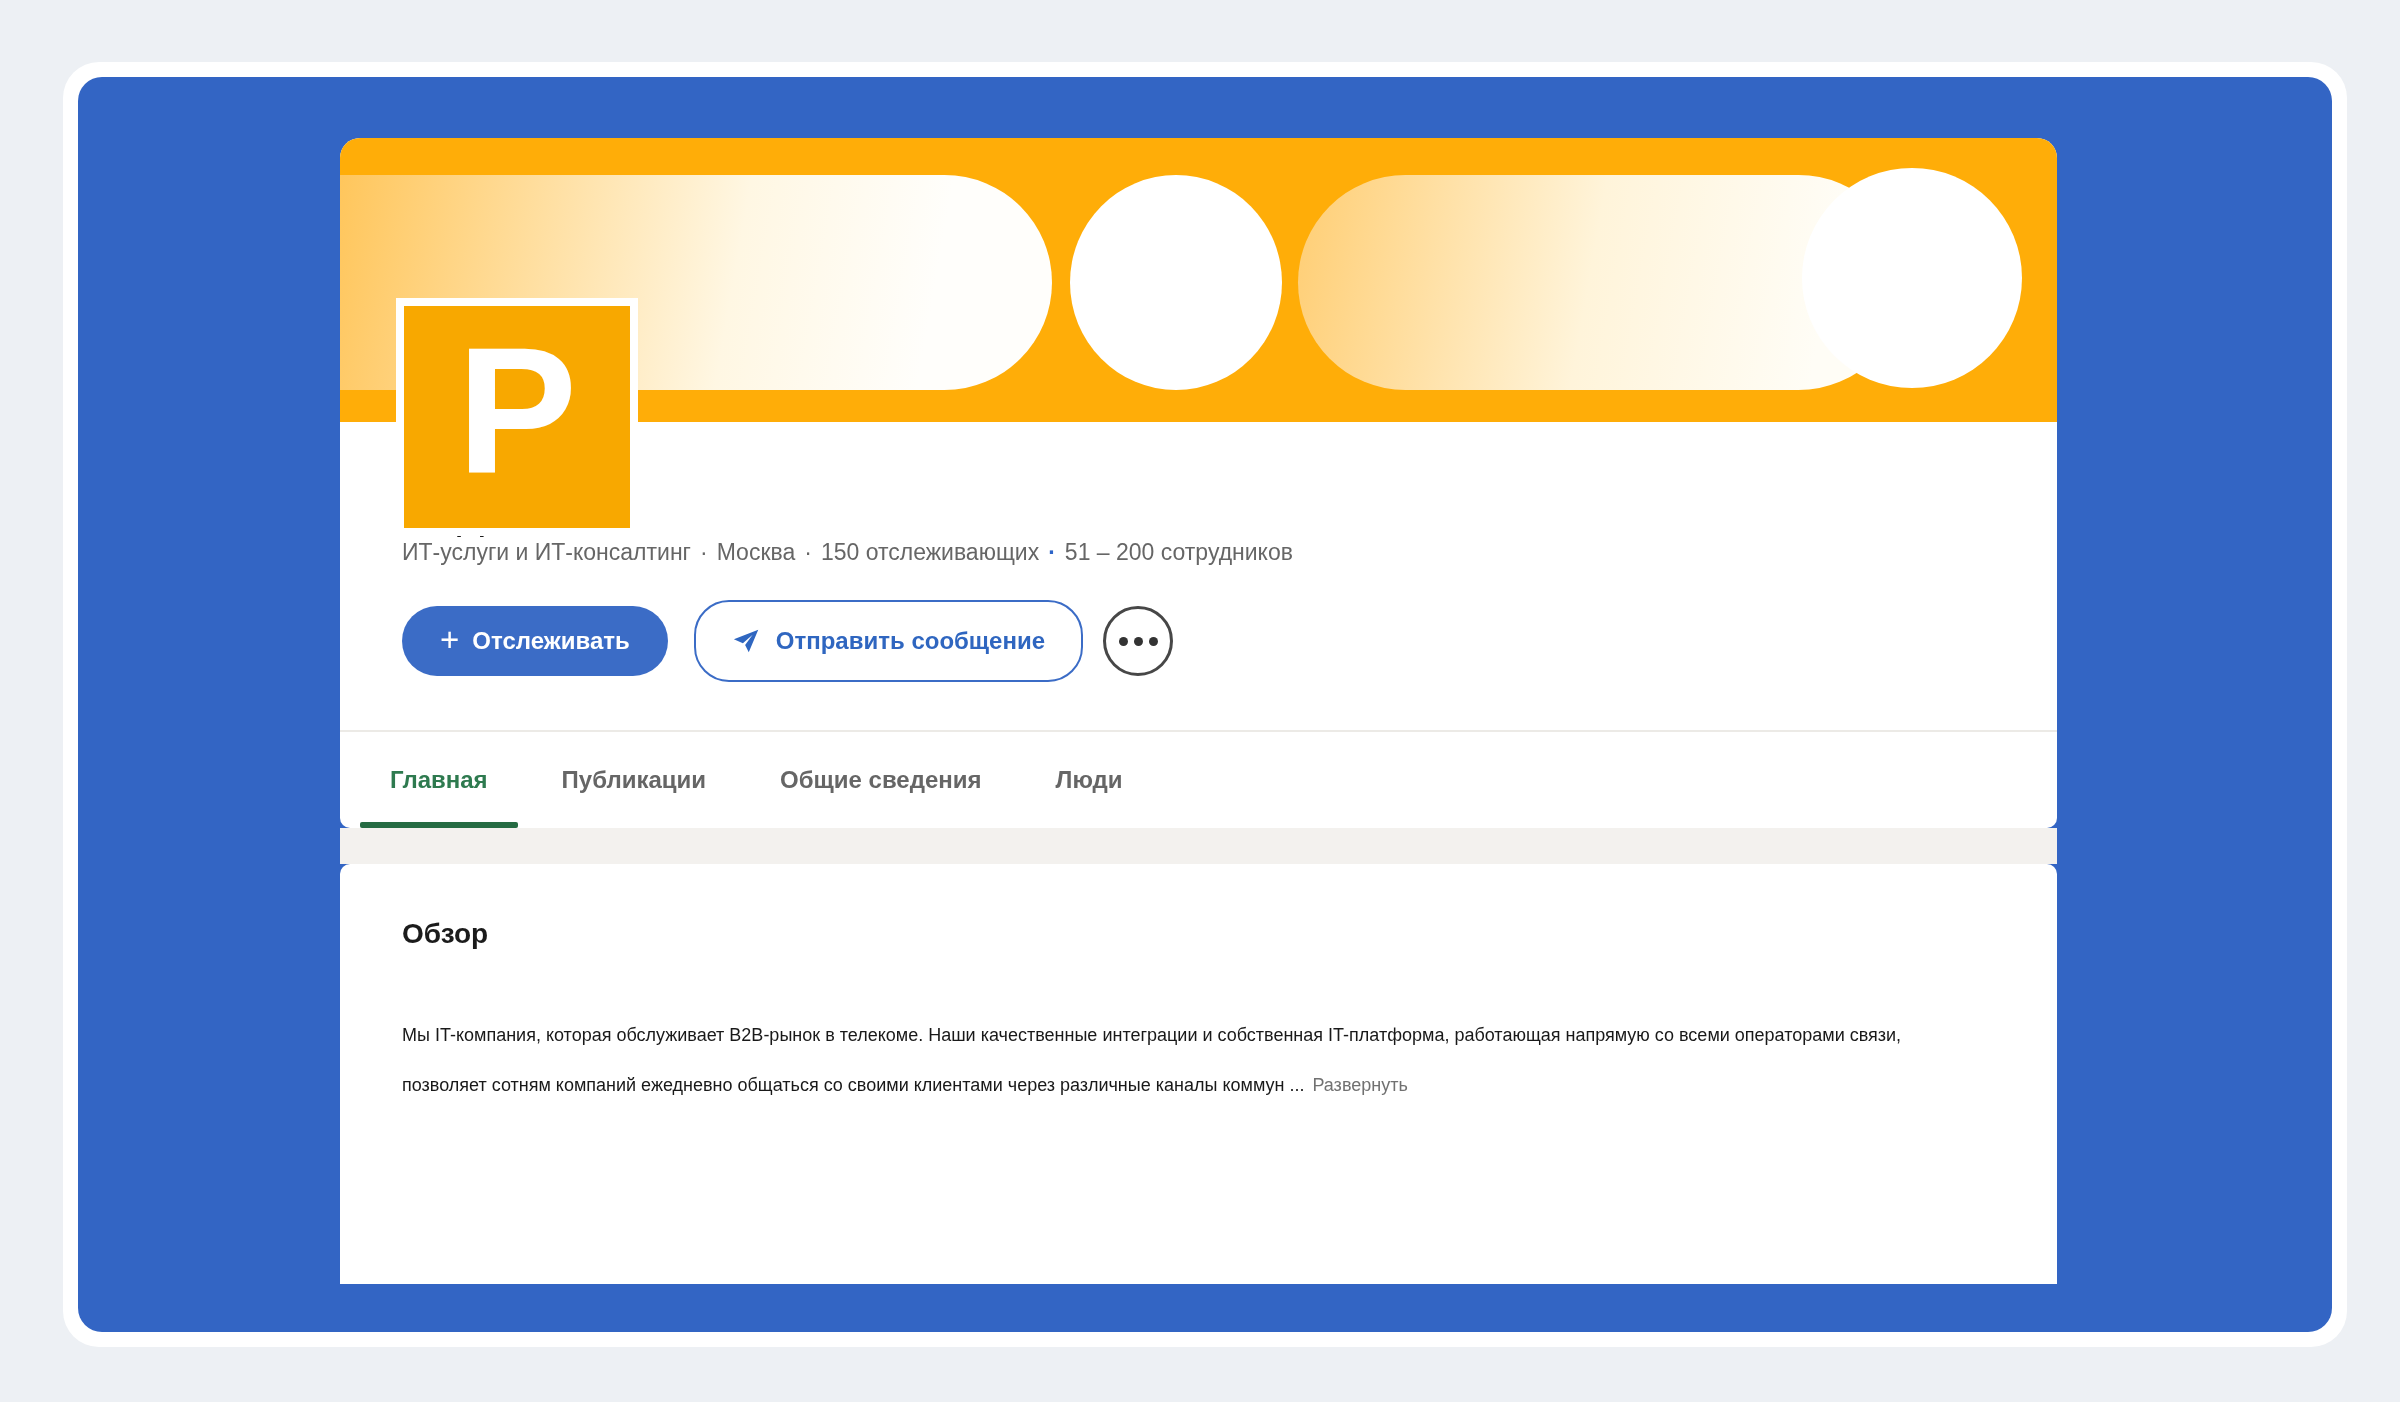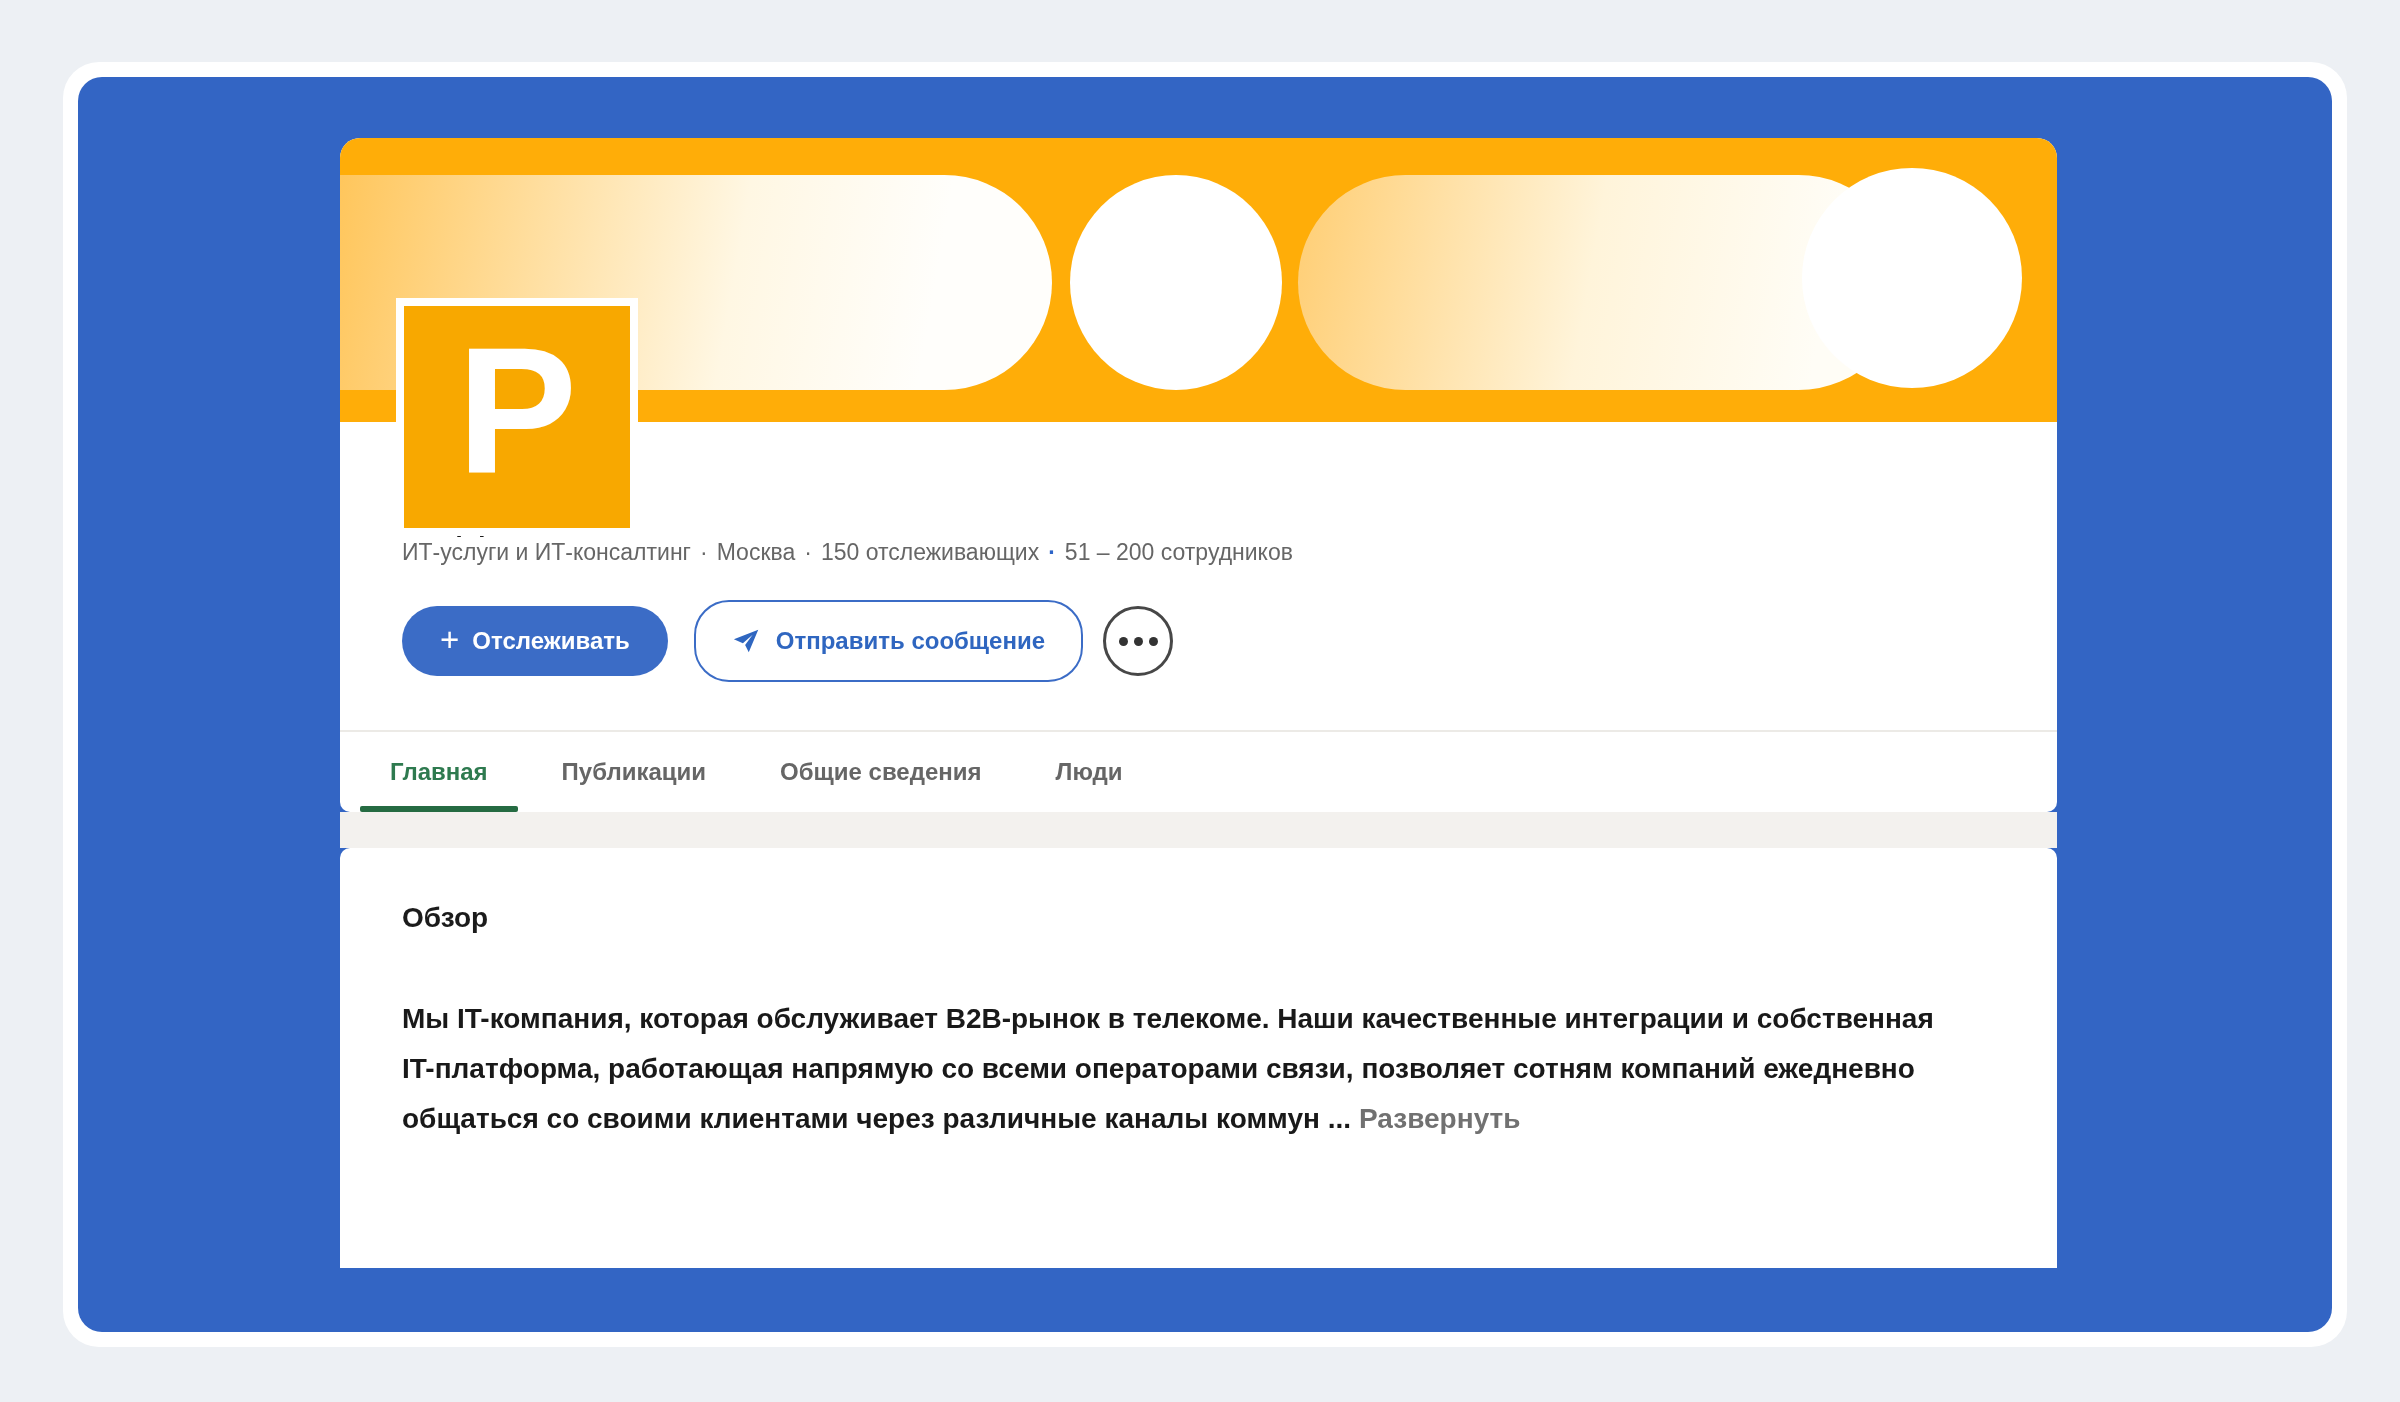--- a/index.html
+++ b/index.html
@@ -87,21 +87,21 @@
     width:70px; height:70px; border-radius:50%;
     background:#ffffff; border:3px solid #474747;
     display:inline-flex; align-items:center; justify-content:center; gap:6px;
     margin-left:-6px;
   }
   .btn-more i {
     width:9px; height:9px; border-radius:50%; background:#333333; display:block;
   }
   .tabs {
     margin-top:48px; border-top:2px solid #eceae6;
-    height:82px; display:flex; align-items:center;
+    height:98px; display:flex; align-items:center;
     padding:0 20px; gap:14px;
   }
   .tab {
     font-size:24px; font-weight:600; color:#666666;
     padding:0 30px; height:100%;
     display:flex; align-items:center; position:relative; cursor:pointer;
   }
   .tab.active { color:#2e7a4f; }
   .tab.active::after {
     content:""; position:absolute; left:0; right:0; bottom:0;
@@ -109,21 +109,21 @@
   }
   
   .card-gap { height:36px; background:#f3f1ee; }
   .card-overview {
     background:#ffffff; border-radius:10px 10px 0 0;
     padding:54px 62px 90px; min-height:420px;
   }
   .overview-heading { font-size:28px; font-weight:700; color:#1b1b1b; }
   .overview-text {
     margin-top:60px; max-width:1545px;
-    font-size:28px; line-height:50px; color:#191919;font-weight:bold;
+    font-size:18px; line-height:50px; color:#191919;
   }
   .expand-link { color:#717171; cursor:pointer; margin-left:8px; }
   .send-icon-svg { display:block; }
 </style>
 </head>
 <body>
 
 <div class="frame-outer">
   <div class="frame-blue">
     <div class="content-col">

